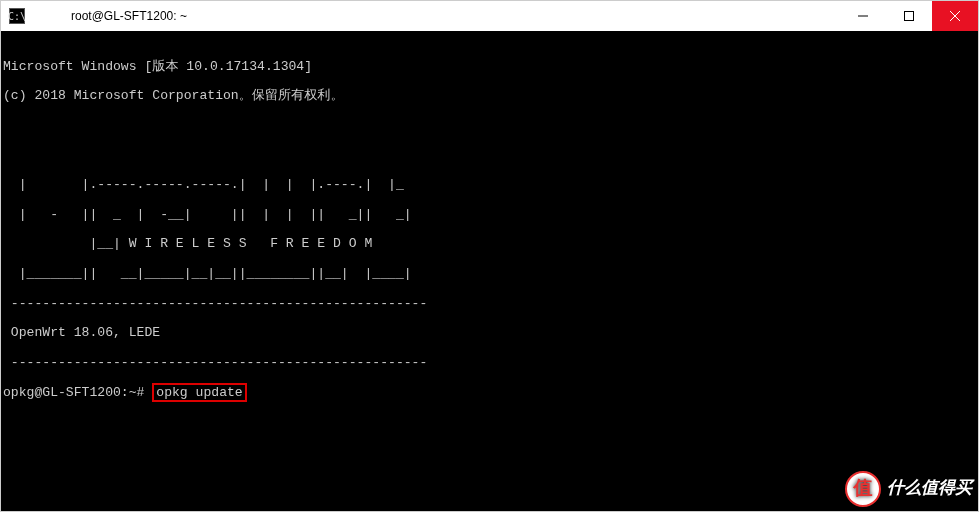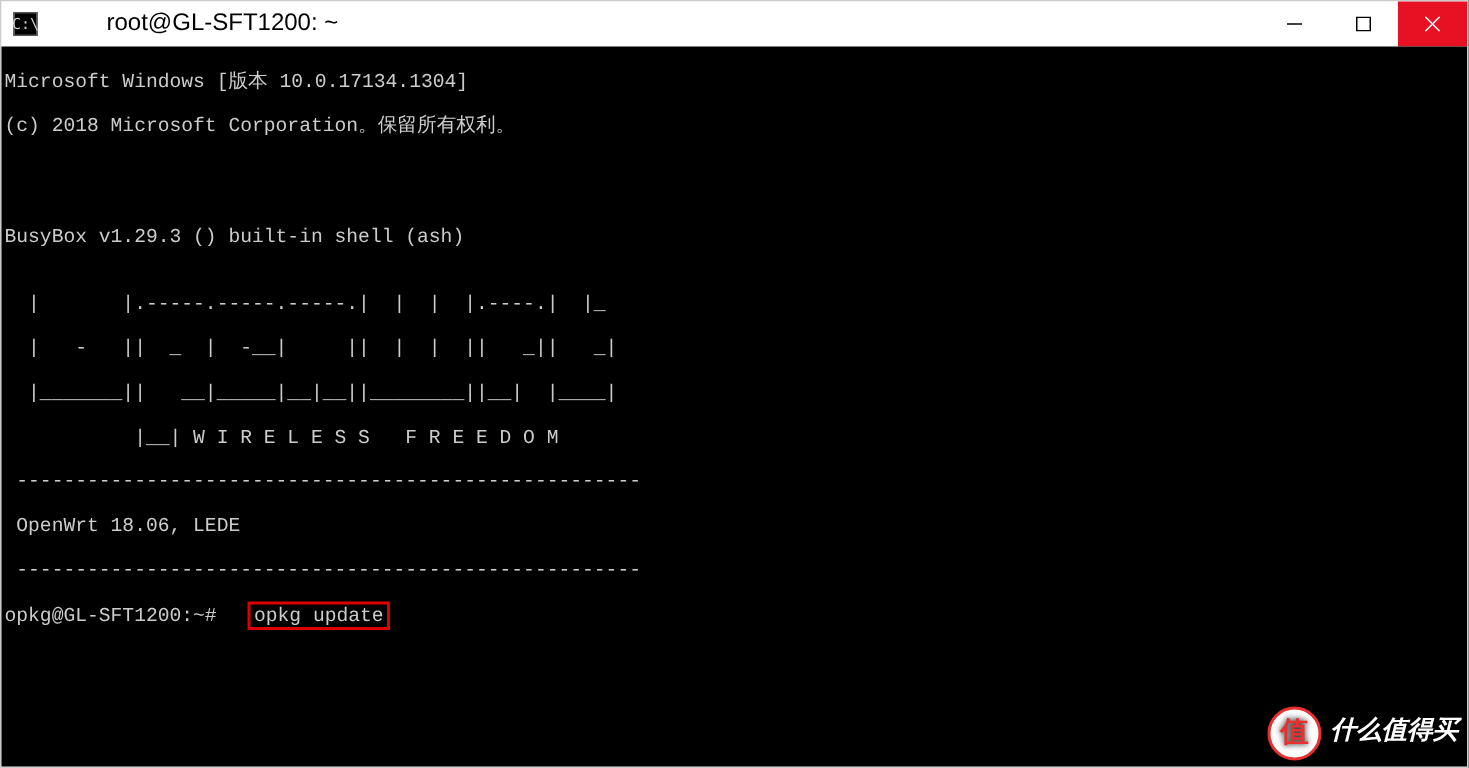--- a/index.html
+++ b/index.html
@@ -34,21 +34,21 @@
       align-items: center;
       justify-content: center;
       font-family: Consolas, monospace;
       font-size: 10px;
       color: #000;
       border: 1px solid #555;
       background: #000;
       color:#ccc;
     }
     .title-text {
-      font-size: 16px;
+      font-size: 12px;
       color: #000;
       flex: 1;
       padding-left: 40px;
     }
     .win-controls { display: flex; height: 100%; }
     .win-btn {
       width: 46px;
       height: 30px;
       display: flex;
       align-items: center;
@@ -57,32 +57,32 @@
       color: #000;
     }
     .win-btn.close { background: #e81123; color: #fff; width: 46px; }
     .terminal {
       flex: 1;
       background: #000;
       color: #ccc;
       font-family: "NSimSun","SimSun",Consolas, "Courier New", monospace;
       font-size: 13.1px;
       line-height: 14.8px;
-      padding: 2px 2px;
+      padding: 14px 2px;
       white-space: pre;
       overflow: hidden;
       position: relative;
     }
     .line { white-space: pre; }
     .highlight {
       border: 2px solid #d00;
       padding: 0 2px;
       display: inline-block;
       line-height: 15px;
-      margin: -2px 13px;
+      margin: -2px 0;
     }
     .watermark {
       position: absolute;
       right: 6px;
       bottom: 4px;
       display: flex;
       align-items: center;
       gap: 6px;
       color: #fff;
       font-size: 17px;
@@ -131,26 +131,25 @@
       </div>
     </div>
   </div>
 
   <div class="terminal">
 <div class="line">Microsoft Windows [版本 10.0.17134.1304]</div>
 <div class="line">(c) 2018 Microsoft Corporation。保留所有权利。</div>
 <div class="line"></div>
 <div class="line"></div>
 <div class="line"></div>
-<div class="line">BusyBox v1.29.3 () built-in shell (ash)</div>
 <div class="line"></div>
 <div class="line">  |       |.-----.-----.-----.|  |  |  |.----.|  |_</div>
 <div class="line">  |   -   ||  _  |  -__|     ||  |  |  ||   _||   _|</div>
+<div class="line">           |__| W I R E L E S S   F R E E D O M</div>
 <div class="line">  |_______||   __|_____|__|__||________||__|  |____|</div>
-<div class="line">           |__| W I R E L E S S   F R E E D O M</div>
 <div class="line"> -----------------------------------------------------</div>
 <div class="line"> OpenWrt 18.06, LEDE</div>
 <div class="line"> -----------------------------------------------------</div>
 <div class="line"><span>opkg@GL-SFT1200:~# </span><span class="highlight">opkg update</span></div>
 
 
 
 
 
 

